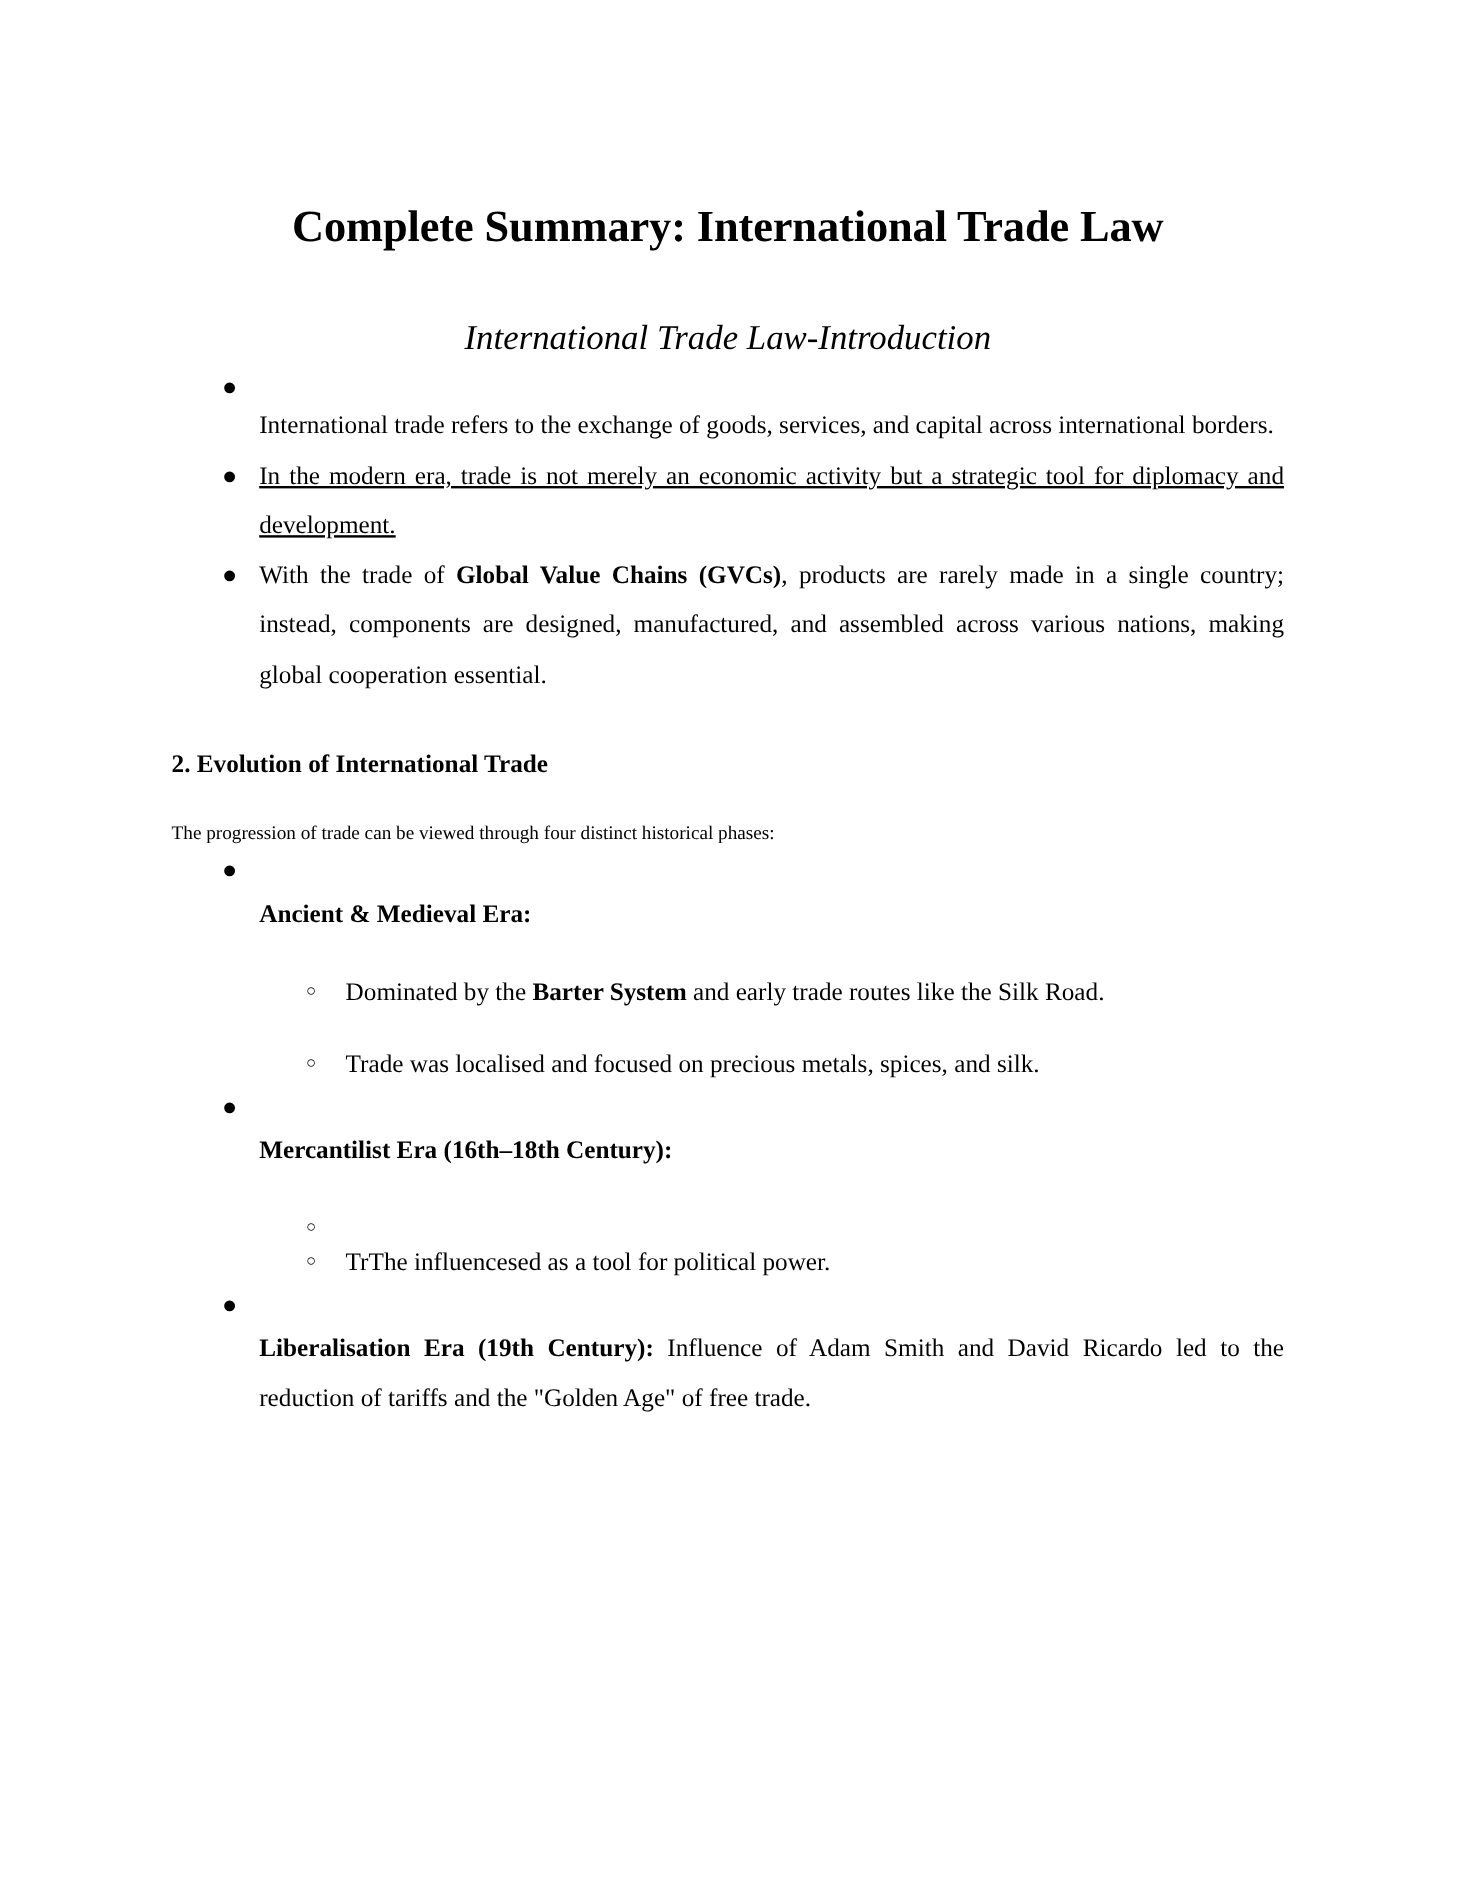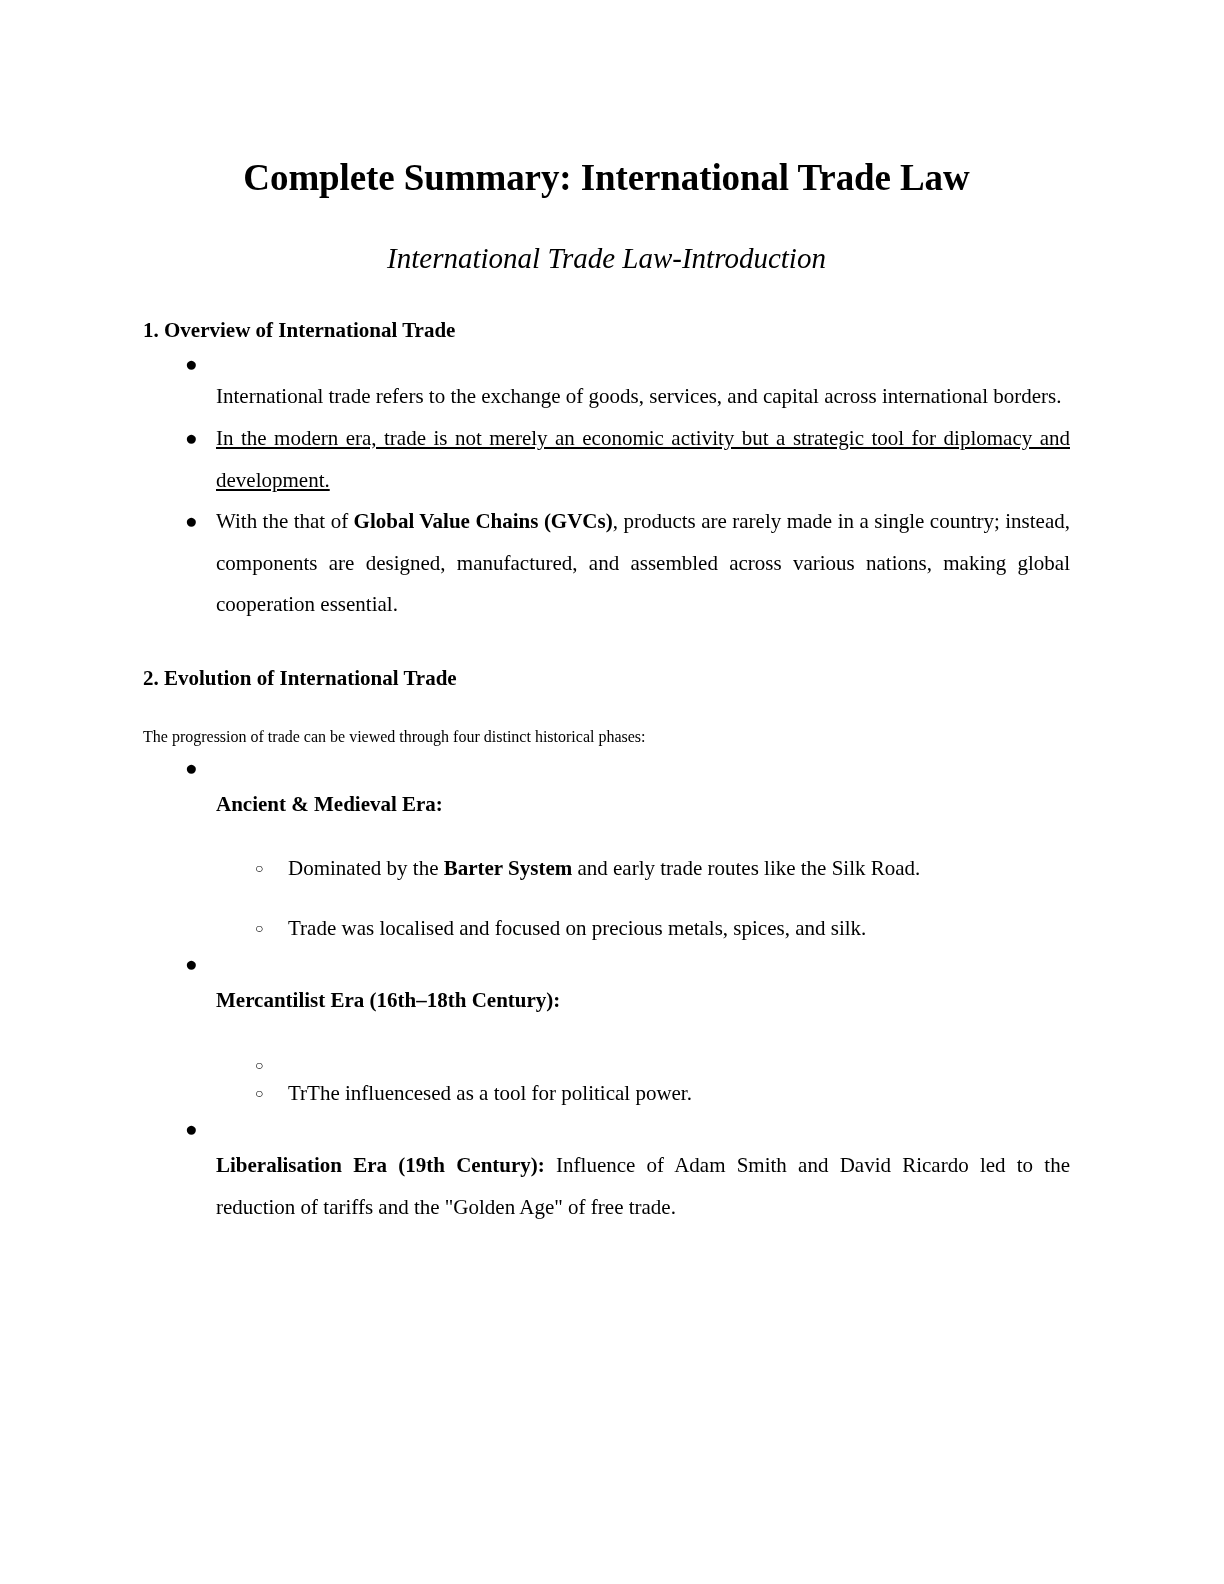--- a/index.html
+++ b/index.html
@@ -32,21 +32,21 @@
     left: 143px;
     top: 0;
     width: 927px;
   }
 
   .doc-title {
     font-size: 37px;
     font-weight: bold;
     text-align: center;
     line-height: 1.2;
-    margin: 0;
+    margin: 12px;
     padding-top: 156px;
     letter-spacing: -0.1px;
   }
 
   .doc-subtitle {
     font-size: 29px;
     font-weight: normal;
     font-style: italic;
     text-align: center;
     margin: 0;
@@ -138,37 +138,36 @@
 </head>
 <body>
 
 <div class="page">
   <div class="content">
 
     <h1 class="doc-title">Complete Summary: International Trade Law</h1>
 
     <p class="doc-subtitle">International Trade Law-Introduction</p>
 
-    <h2 class="section-heading">1. Overview of International Trade</h2>
 
     <ul class="level1 spaced">
 
       <li class="l1-first">
         <span class="bullet-marker">●</span>
         <span>International trade refers to the exchange of goods, services, and capital across international borders.</span>
       </li>
 
       <li>
         <span class="bullet-marker">●</span>
         <div class="sub-para">In the modern era, trade is not merely an economic activity but a strategic tool for diplomacy and development.</div>
       </li>
 
       <li>
         <span class="bullet-marker">●</span>
-        <span>With the that of </span><b>Global Value Chains (GVCs)</b><span>, products are rarely made in a single country; instead, components are designed, manufactured, and assembled across various nations, making global cooperation essential.</span>
+        <span>With the trade of </span><b>Global Value Chains (GVCs)</b><span>, products are rarely made in a single country; instead, components are designed, manufactured, and assembled across various nations, making global cooperation essential.</span>
       </li>
 
     </ul>
 
     <h2 class="section-heading">2. Evolution of International Trade</h2>
 
     <p class="body-para">The progression of trade can be viewed through four distinct historical phases:</p>
 
     <ul class="level1">
 

